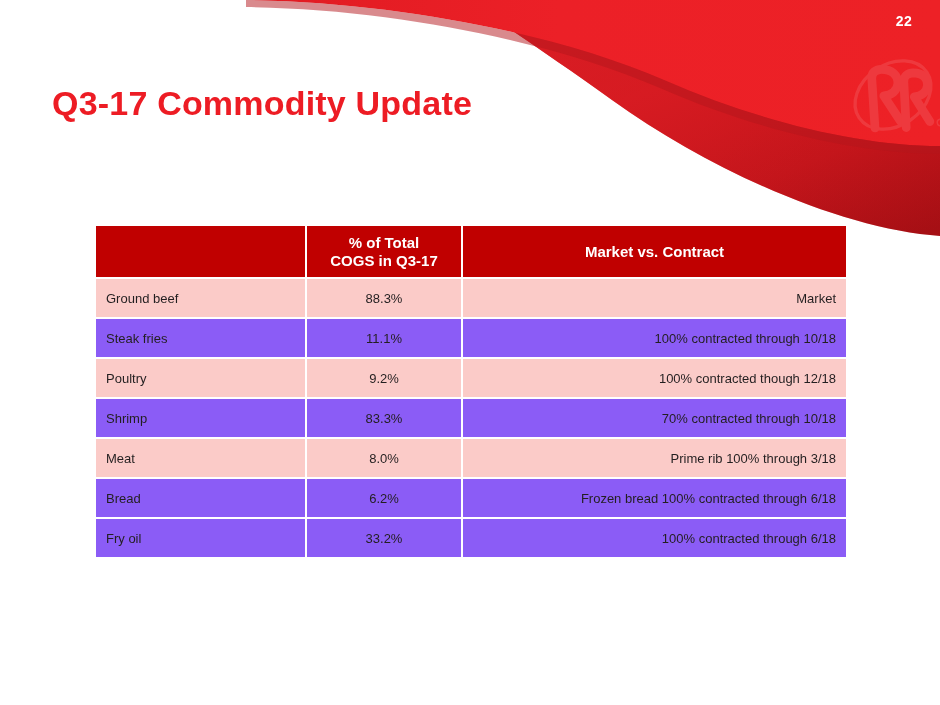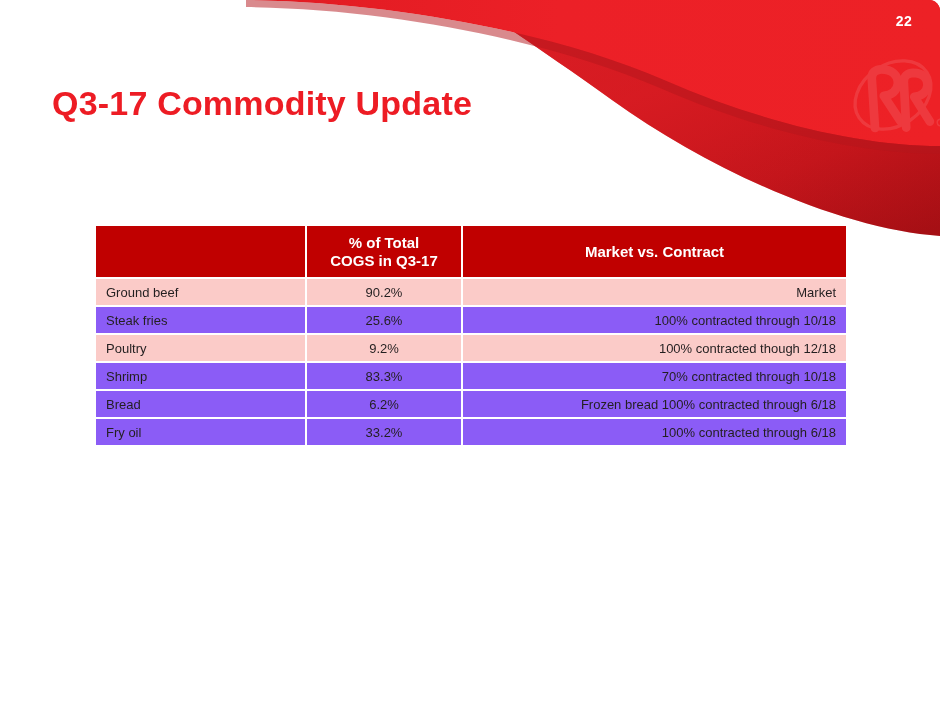--- a/index.html
+++ b/index.html
@@ -12,21 +12,20 @@
     font-family: "Liberation Sans", "DejaVu Sans", sans-serif;
     -webkit-font-smoothing: antialiased;
   }
 
   #slide {
     position: relative;
     width: 940px;
     height: 705px;
     background: #ffffff;
     overflow: hidden;
-    border-radius: 11px;
   }
 
   
   .deco-layer {
     position: absolute;
     top: 0;
     left: 0;
     width: 940px;
     height: 705px;
     pointer-events: none;
@@ -89,21 +88,21 @@
     text-align: center;
     vertical-align: middle;
     line-height: 1.18;
   }
 
   table.commodity thead th.blank-head {
     
   }
 
   table.commodity tbody td {
-    height: 26px;
+    height: 38px;
     font-size: 13px;
     color: #231f20;
     padding: 0 10px;
     vertical-align: middle;
     font-weight: normal;
   }
 
   table.commodity tbody tr.odd td { background: #FBCBC8; }
   table.commodity tbody tr.even td { background: #8b5cf6; }
 
@@ -199,42 +198,47 @@
             <span class="hdr-line">% of Total</span>
             <span class="hdr-line">COGS in Q3-17</span>
           </th>
           <th>Market vs. Contract</th>
         </tr>
       </thead>
       <tbody>
 
         <tr class="odd">
           <td class="cell-name">Ground beef</td>
-          <td class="cell-percent">90.2%</td>
+          <td class="cell-percent">88.3%</td>
           <td class="cell-note">Market</td>
         </tr>
 
         <tr class="even">
           <td class="cell-name">Steak fries</td>
-          <td class="cell-percent">25.6%</td>
+          <td class="cell-percent">11.1%</td>
           <td class="cell-note">100% contracted through 10/18</td>
         </tr>
 
         <tr class="odd">
           <td class="cell-name">Poultry</td>
           <td class="cell-percent">9.2%</td>
           <td class="cell-note">100% contracted though 12/18</td>
         </tr>
 
         <tr class="even">
           <td class="cell-name">Shrimp</td>
           <td class="cell-percent">83.3%</td>
           <td class="cell-note">70% contracted through 10/18</td>
         </tr>
 
+        <tr class="odd">
+          <td class="cell-name">Meat</td>
+          <td class="cell-percent">8.0%</td>
+          <td class="cell-note">Prime rib 100% through 3/18</td>
+        </tr>
 
         <tr class="even">
           <td class="cell-name">Bread</td>
           <td class="cell-percent">6.2%</td>
           <td class="cell-note">Frozen bread 100% contracted through 6/18</td>
         </tr>
 
 
         <tr class="even">
           <td class="cell-name">Fry oil</td>

